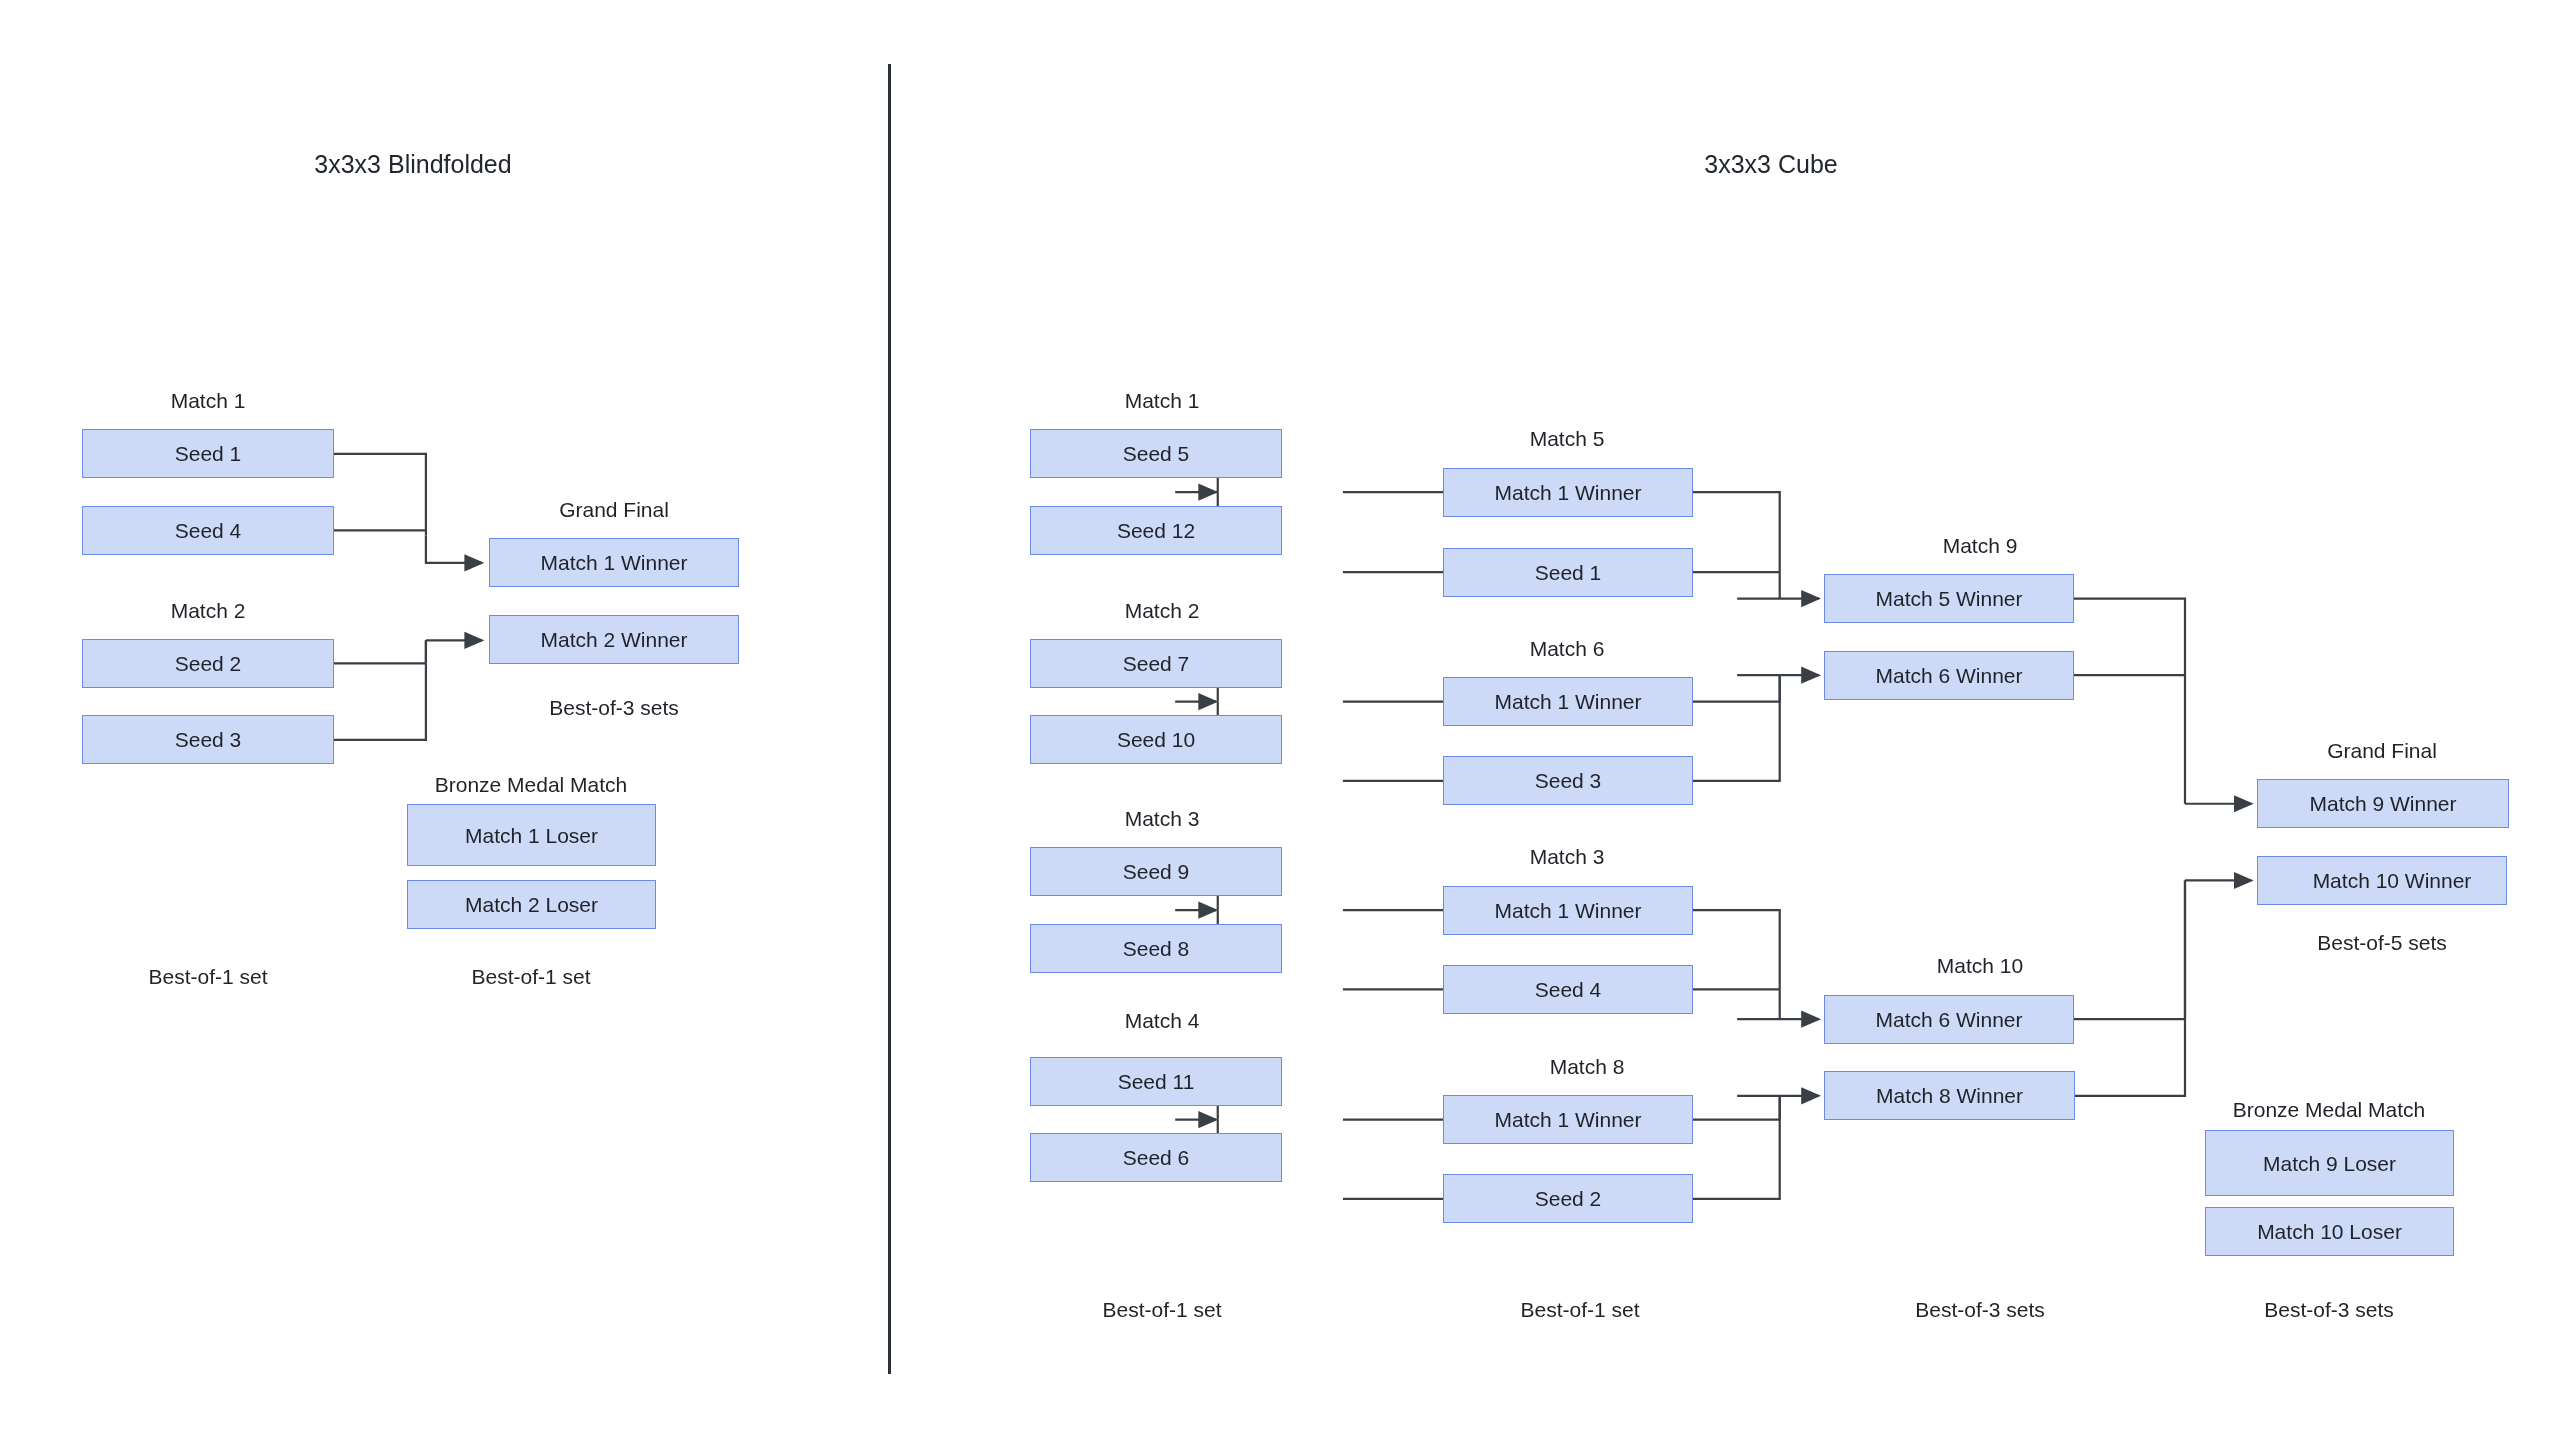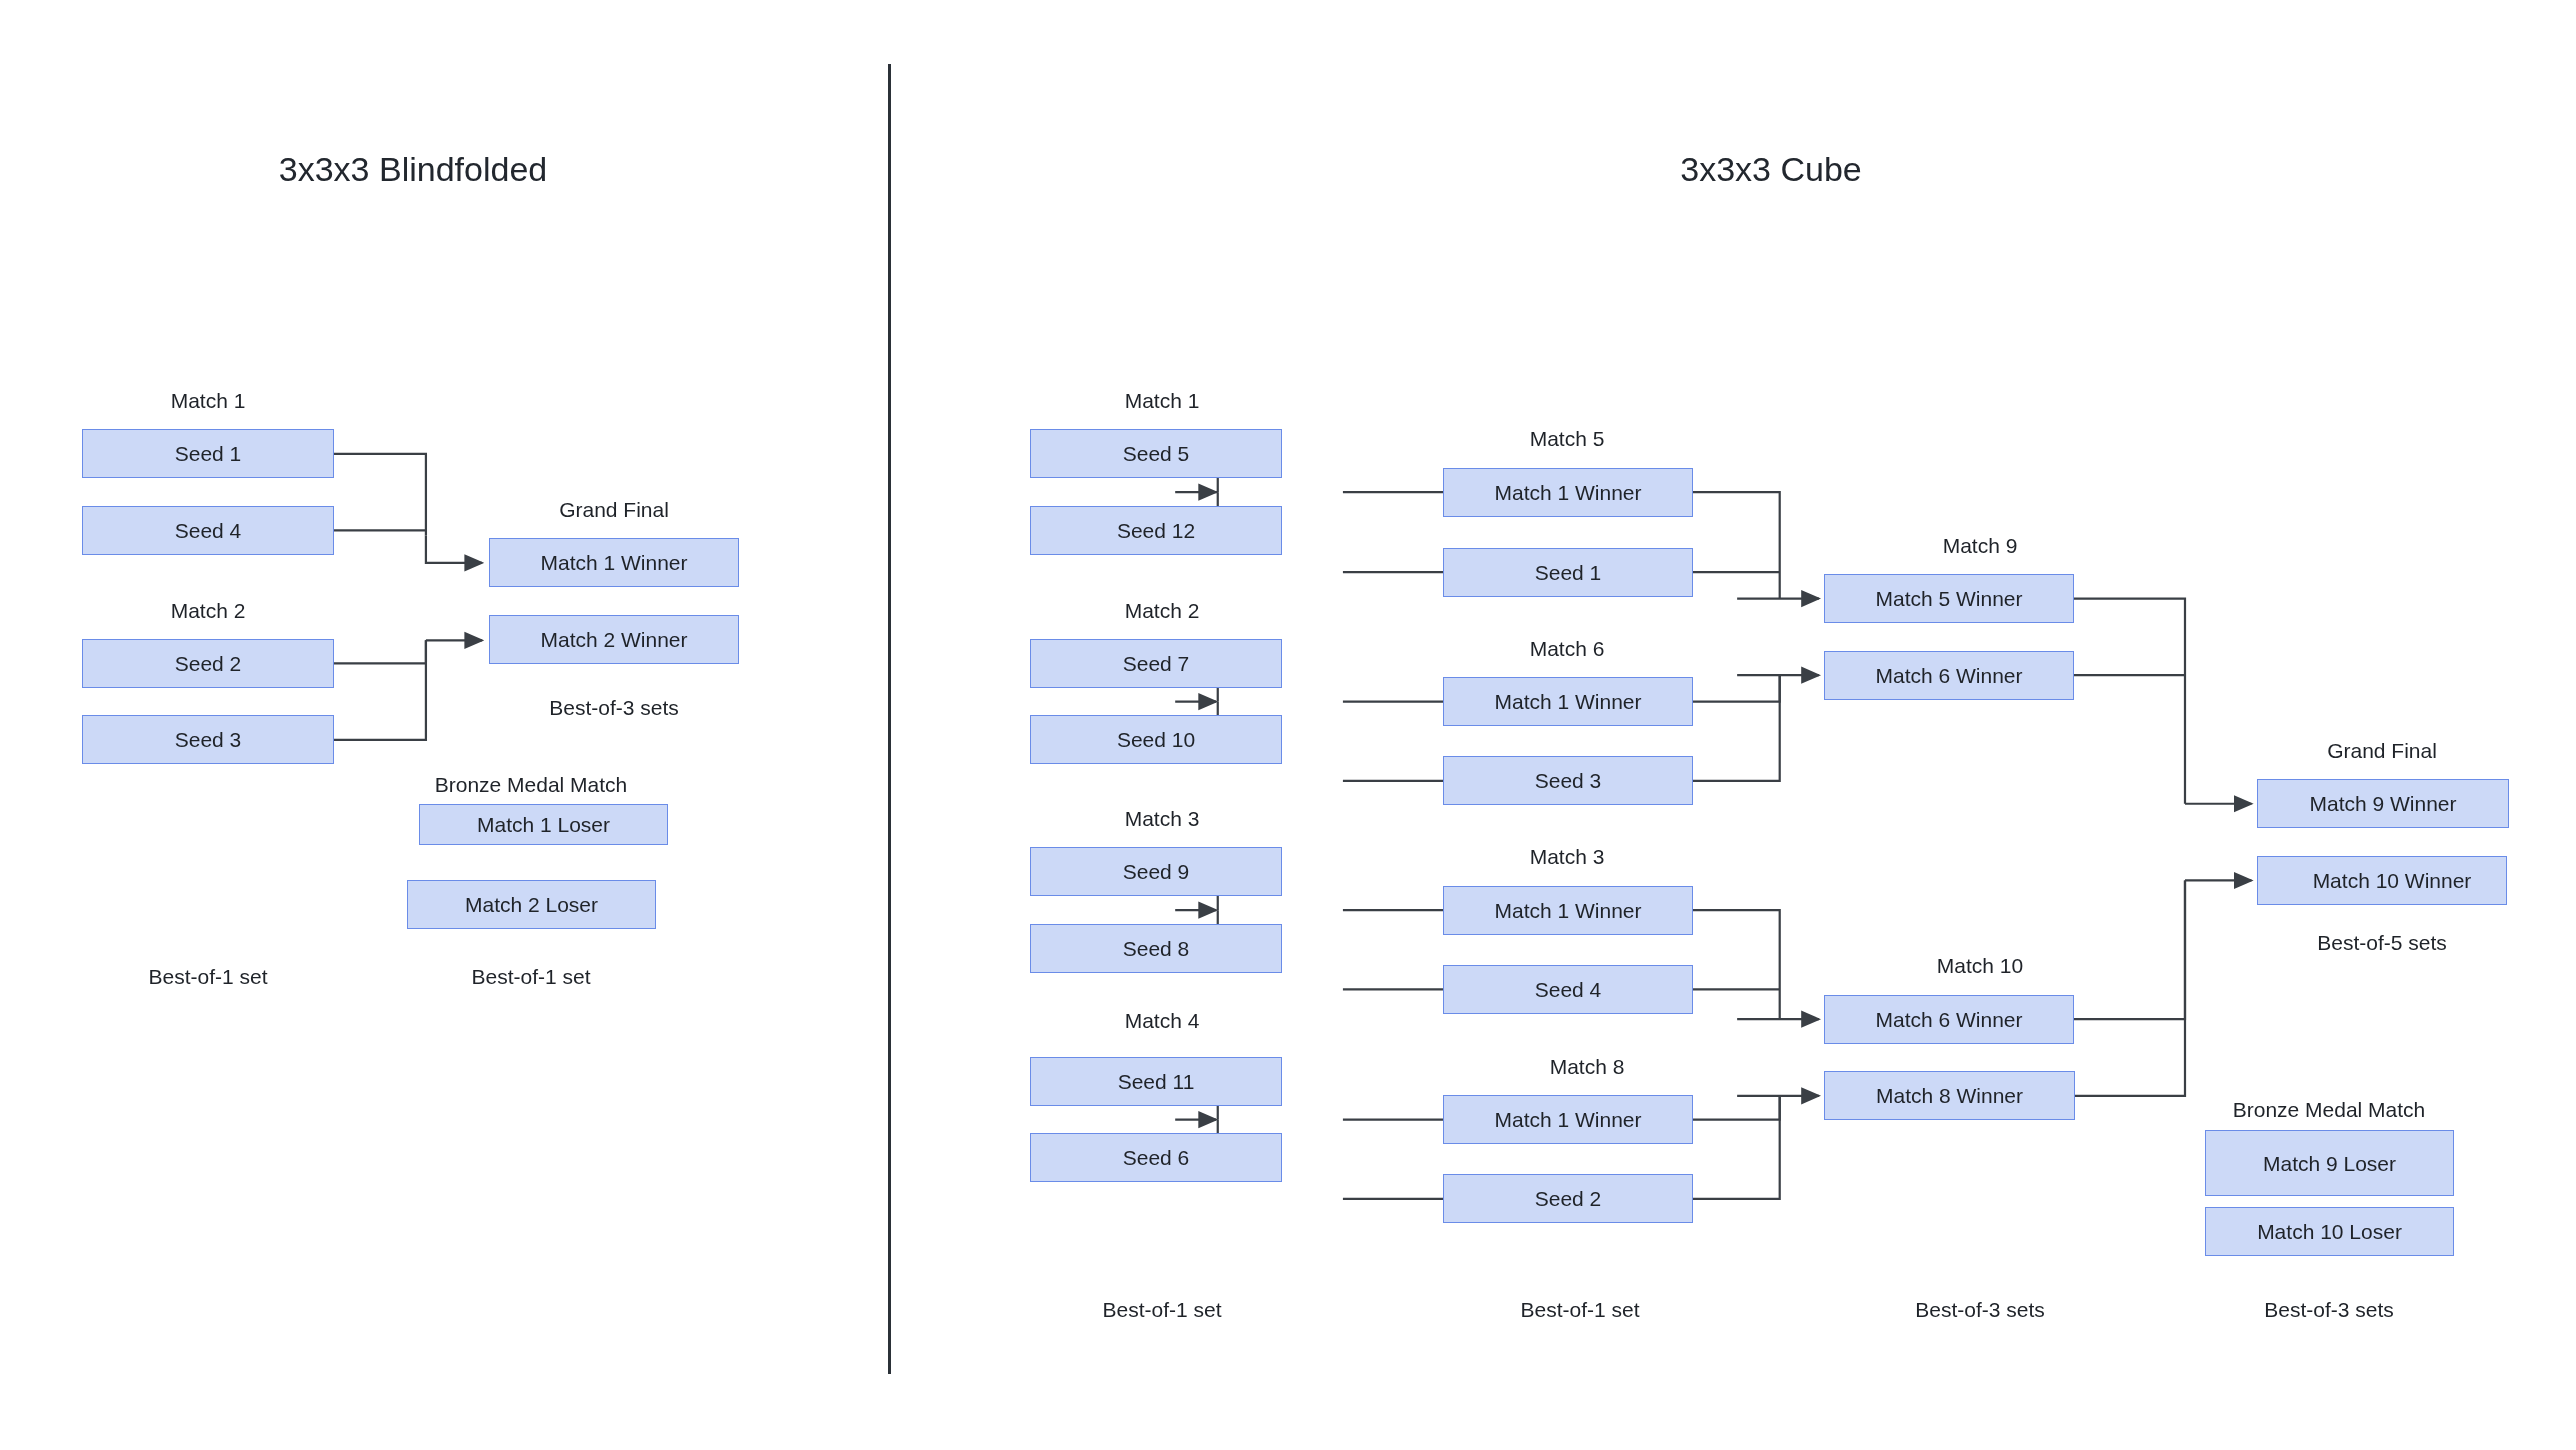--- a/index.html
+++ b/index.html
@@ -45,21 +45,21 @@
     position: absolute;
     font-size: 21px;
     line-height: 1;
     color: #1f2329;
     white-space: nowrap;
     transform: translateX(-50%);
     text-align: left;
   }
   .title {
     position: absolute;
-    font-size: 34px;
+    font-size: 25px;
     line-height: 1;
     color: #22272e;
     white-space: nowrap;
     transform: translateX(-50%);
     text-align: center;
   }
   .divider {
     position: absolute;
     background: #2b3138;
     width: 2.6px;
@@ -139,21 +139,21 @@
 
   <div class="lbl" style="left:208px; top:600px;">Match 2</div>
   <div class="box" style="left:82px; top:639px; width:252px; height:49px;">Seed 2</div>
   <div class="box" style="left:82px; top:715px; width:252px; height:49px;">Seed 3</div>
 
   <div class="lbl" style="left:614px; top:499px;">Grand Final</div>
   <div class="box" style="left:489px; top:538px; width:250px; height:49px;">Match 1 Winner</div>
   <div class="box" style="left:489px; top:615px; width:250px; height:49px;">Match 2 Winner</div>
 
   <div class="lbl" style="left:531px; top:774px;">Bronze Medal Match</div>
-  <div class="box" style="left:407px; top:804px; width:249px; height:41px;margin-left:12px;">Match 1 Loser</div>
+  <div class="box" style="left:407px; top:804px; width:249px; height:62px;">Match 1 Loser</div>
   <div class="box" style="left:407px; top:880px; width:249px; height:49px;">Match 2 Loser</div>
 
   <div class="lbl" style="left:208px; top:966px;">Best-of-1 set</div>
   <div class="lbl" style="left:614px; top:697px;">Best-of-3 sets</div>
   <div class="lbl" style="left:531px; top:966px;">Best-of-1 set</div>
 
   <div class="title" style="left:1771px; top:152px;">3x3x3 Cube</div>
 
   <div class="lbl" style="left:1162px; top:390px;">Match 1</div>
   <div class="box" style="left:1030px; top:429px; width:252px; height:49px;">Seed 5</div>

